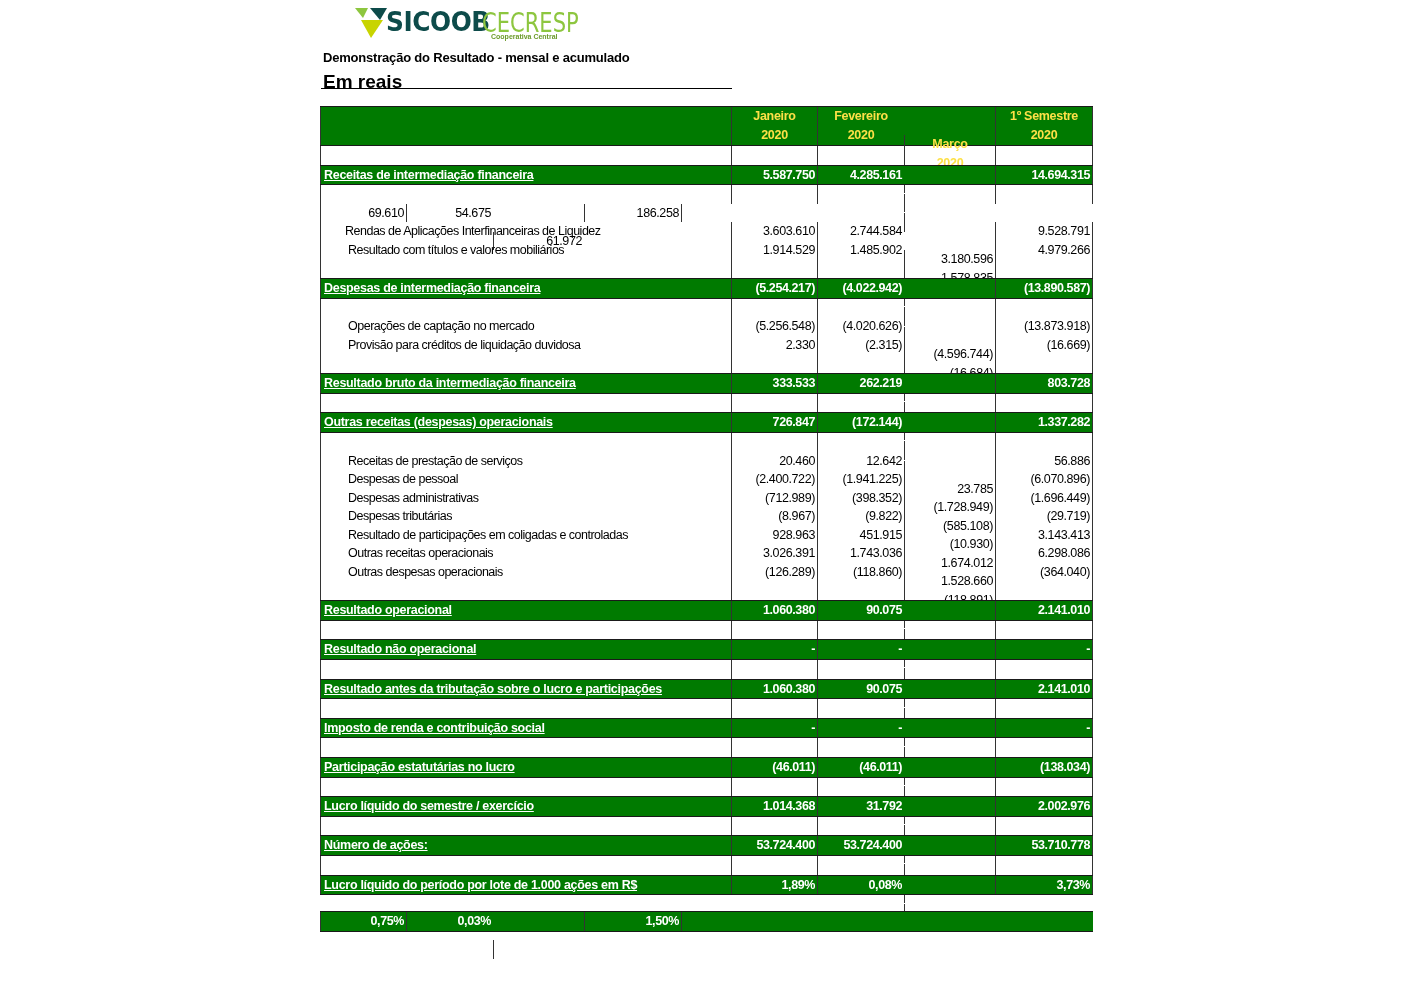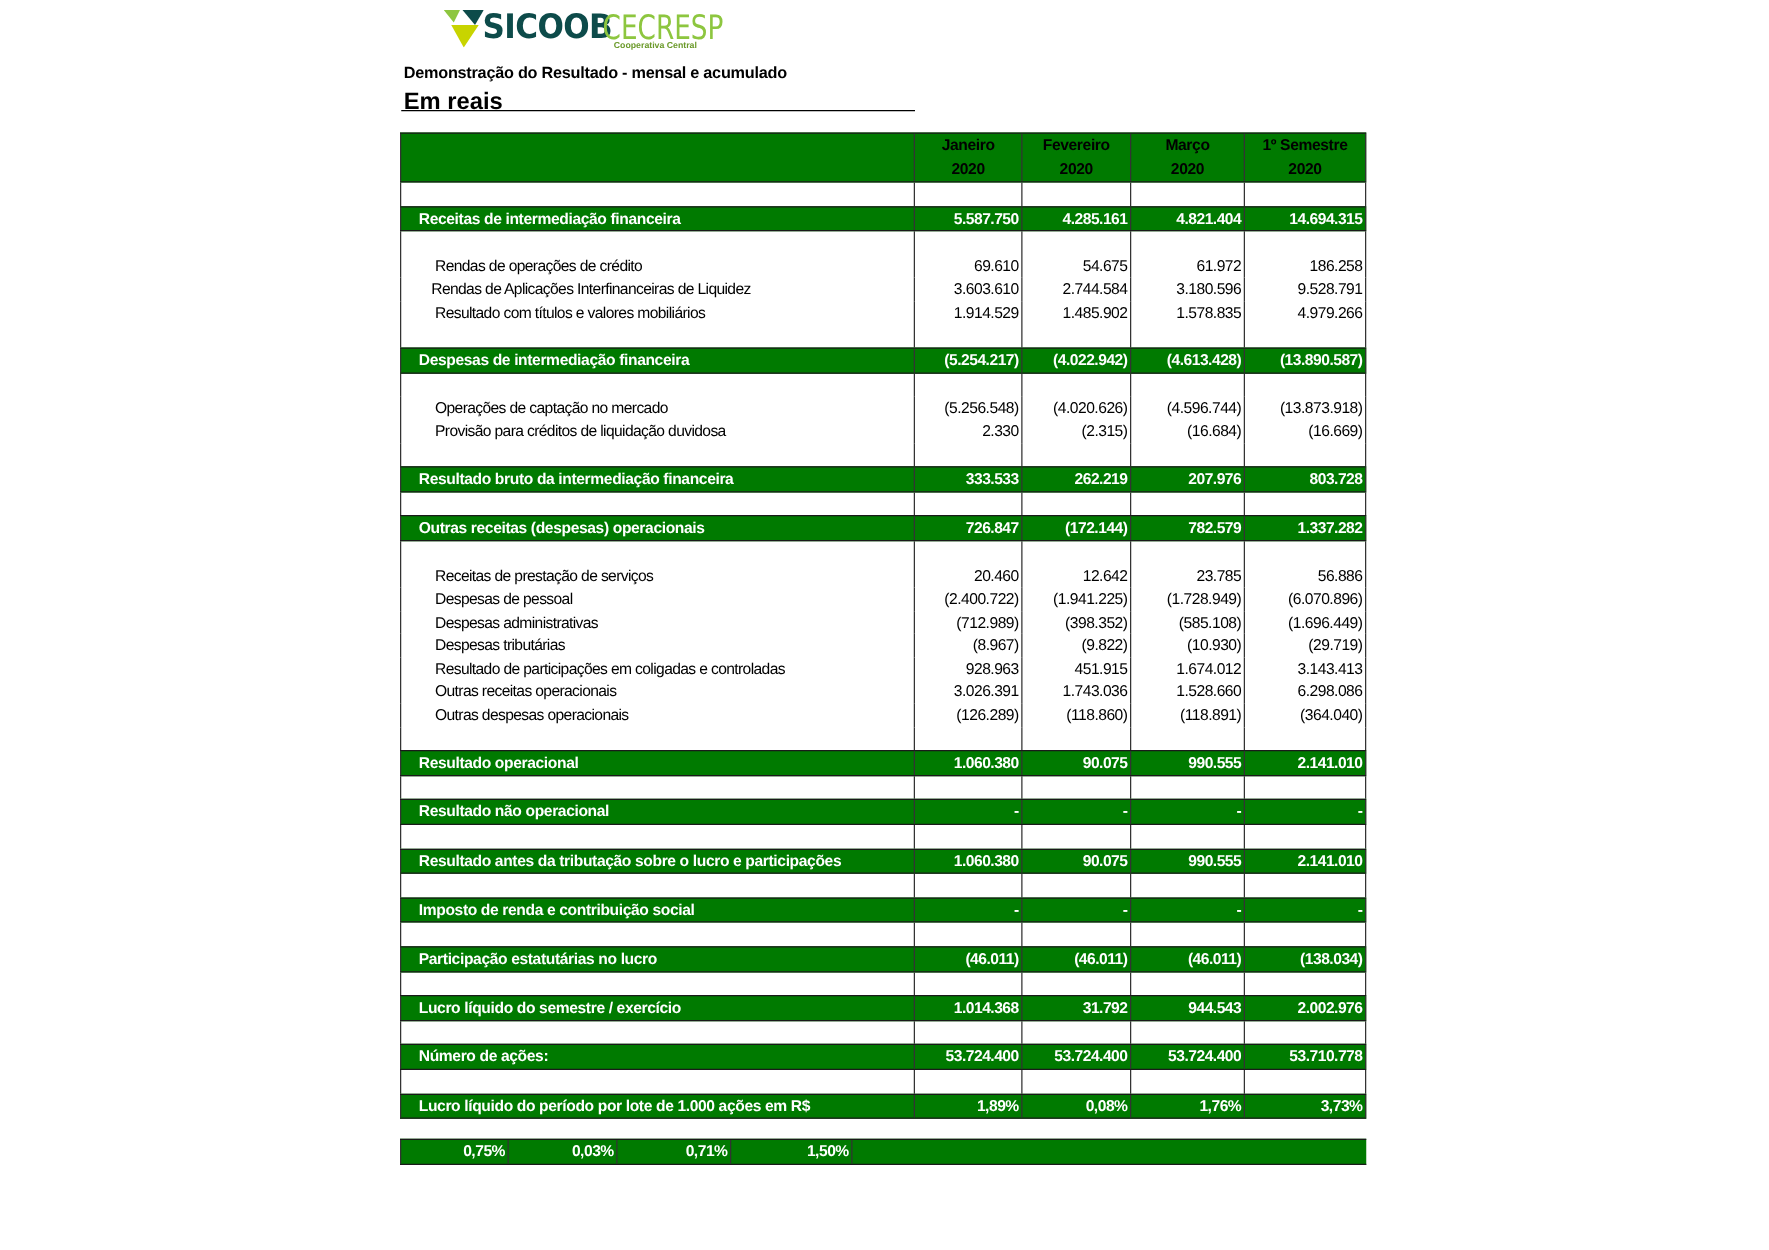--- a/index.html
+++ b/index.html
@@ -17,31 +17,31 @@
   .title { position:absolute; left:323px; top:50px; font-size:13px; font-weight:bold; letter-spacing:-0.2px; }
   .subtitle { position:absolute; left:323px; top:71px; font-size:19px; font-weight:bold; }
   .title-rule { position:absolute; left:321px; top:88px; width:411px; height:1px; background:#000; }
 
   .table { position:absolute; left:320px; top:106px; width:773px; }
   .row { position:relative; height:18.6px; display:flex; }
   .cell { box-sizing:border-box; height:100%; font-size:12.5px; line-height:18px; white-space:nowrap; overflow:visible; }
   .c0 { width:411px; border-left:1px solid #333; }
   .c1 { width:86px; border-left:1px solid #333; }
   .c2 { width:87px; border-left:1px solid #333; }
-  .c3 { width:91px; border-left:1px solid #333; }
+  .c3 { width:91px; border-left:1px solid #333;margin-top:28px; }
   .c4 { width:98px; border-left:1px solid #333; border-right:1px solid #333; }
   .num { text-align:right; padding-right:2px; letter-spacing:-0.4px; }
 
   .green { background:#007a00; color:#fff; font-weight:bold; border-top:1px solid #1a1a1a; border-bottom:1px solid #1a1a1a; }
   .green .cell { color:#fff; font-weight:bold; }
-  .green .c0 { padding-left:14px; letter-spacing:-0.3px; }
+  .green .c0 { padding-left:3px; letter-spacing:-0.3px;text-decoration:underline; }
   .green .num { padding-right:2px; }
 
   .header { height:38px; background:#007a00; border-top:1px solid #1a1a1a; border-bottom:1px solid #1a1a1a; }
-  .header .cell { color:#000000; font-weight:bold; text-align:center; line-height:18.5px; font-size:12.5px; letter-spacing:-0.3px; padding-top:0px; }
+  .header .cell { color:#fde047; font-weight:bold; text-align:center; line-height:18.5px; font-size:12.5px; letter-spacing:-0.3px; padding-top:0px; }
   .header .cell span { display:block; }
 
   .plain .c0 { padding-left:27px; letter-spacing:-0.5px; }
   .plain .c0.ind2 { padding-left:24px; }
   .blank .cell {}
   .gap { height:16px; }
 </style>
 </head>
 <body>
 
@@ -96,21 +96,20 @@
         <div class="cell c4 num">14.694.315</div>
       </div>
       <div class="row blank">
         <div class="cell c0"></div>
         <div class="cell c1 num"></div>
         <div class="cell c2 num"></div>
         <div class="cell c3 num"></div>
         <div class="cell c4 num"></div>
       </div>
       <div class="row plain">
-        <div class="cell c0">Rendas de operações de crédito</div>
         <div class="cell c1 num">69.610</div>
         <div class="cell c2 num">54.675</div>
         <div class="cell c3 num">61.972</div>
         <div class="cell c4 num">186.258</div>
       </div>
       <div class="row plain">
         <div class="cell c0 ind2">Rendas de Aplicações Interfinanceiras de Liquidez</div>
         <div class="cell c1 num">3.603.610</div>
         <div class="cell c2 num">2.744.584</div>
         <div class="cell c3 num">3.180.596</div>

